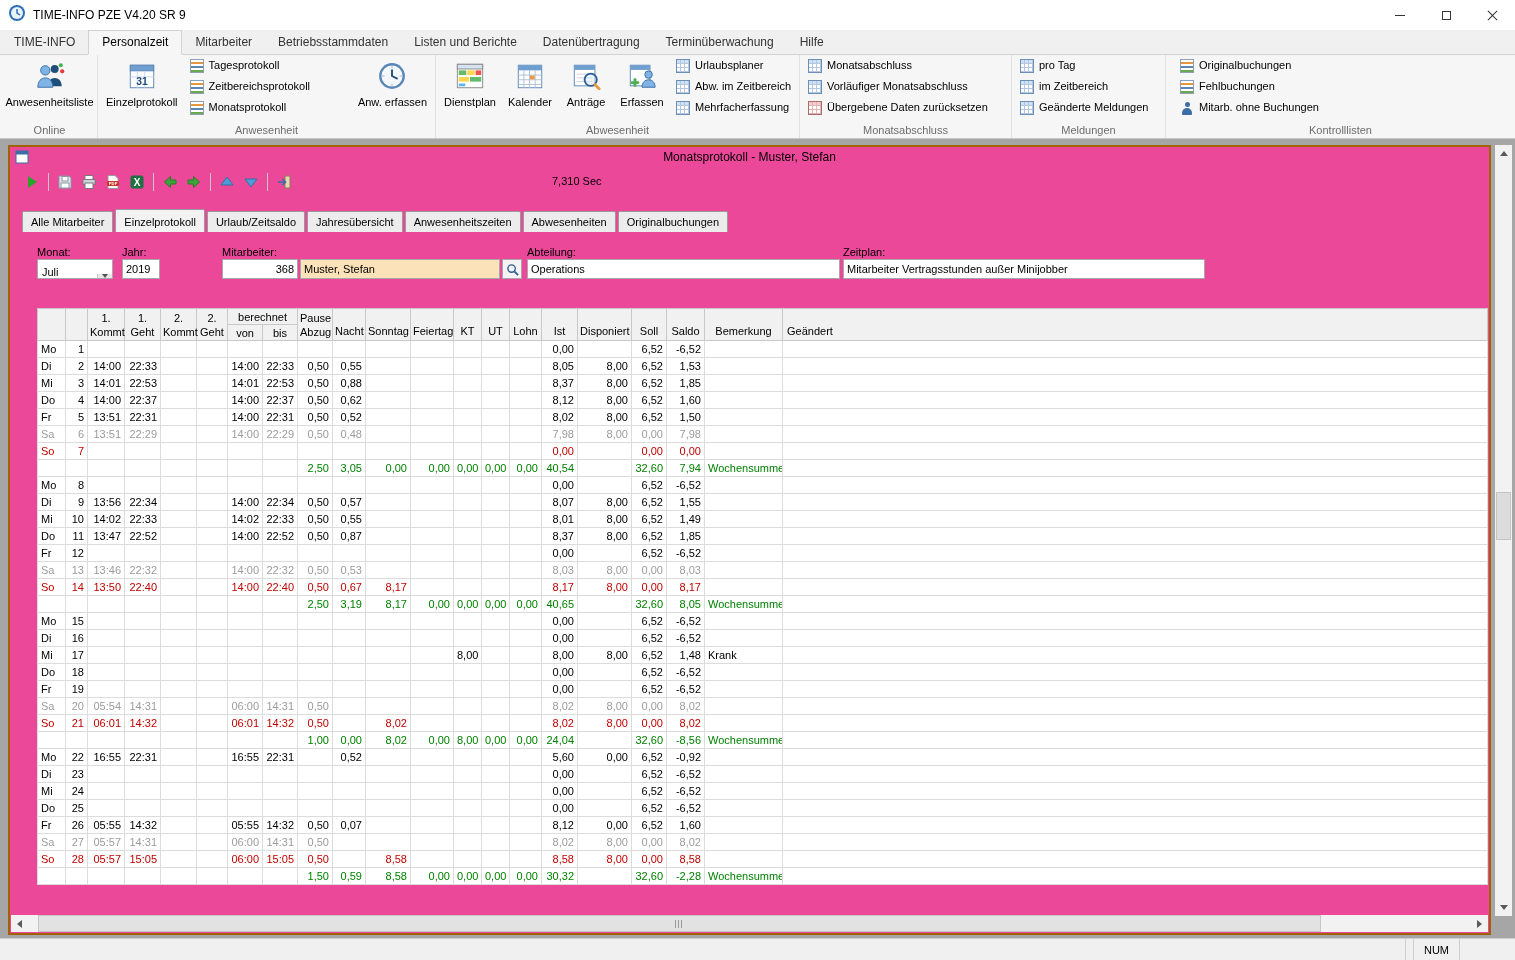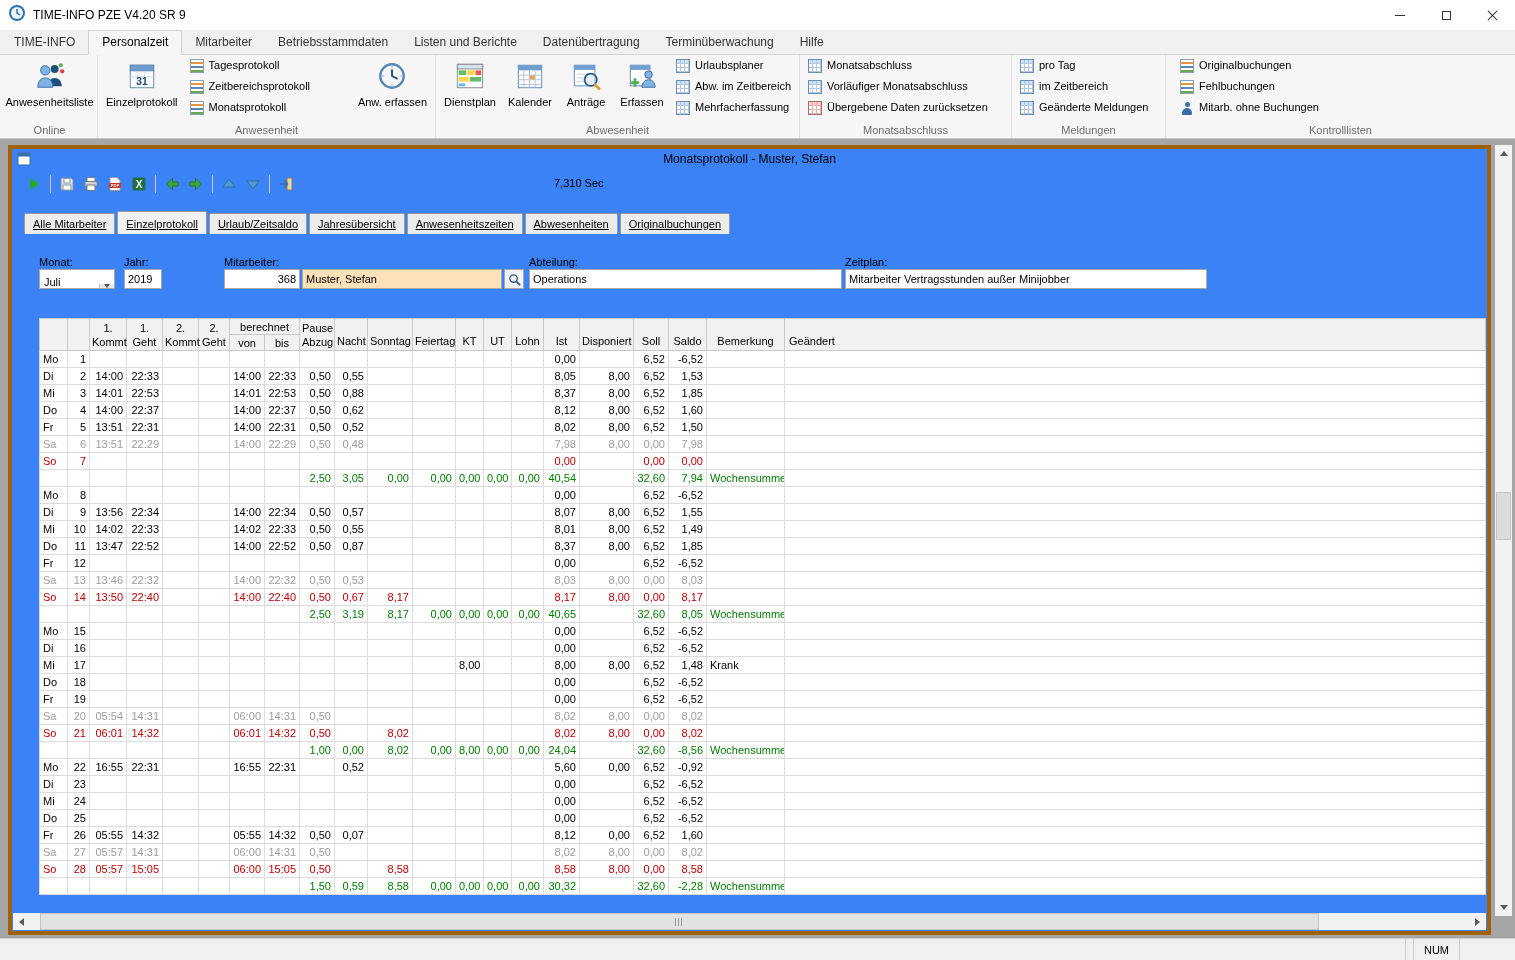--- a/index.html
+++ b/index.html
@@ -52,31 +52,31 @@
   .ic-page { border:1px solid #8ea0b2; background:
       linear-gradient(#fff 0 2px, #e5973f 2px 4px, #fff 4px 6px, #5b87b7 6px 8px, #fff 8px 10px, #6aa84f 10px 12px, #fff 12px); }
   .ic-person { position:relative; }
   .ic-person::before { content:""; position:absolute; left:4.5px; top:0.5px; width:5px; height:5px; border-radius:50%; background:#3a6ea5; }
   .ic-person::after { content:""; position:absolute; left:2px; top:6.5px; width:10px; height:7px; border-radius:5px 5px 1px 1px; background:#3a6ea5; }
   .ic-person-red::before { background:#c23434; }
   .ic-person-red::after { background:#c23434; }
 
   
   .mdi { position:relative; height:799px; background:#a6a6a6; }
-  .child { position:absolute; left:8px; top:6px; width:1483px; bottom:3px; background:#3b82f6; border:4px solid #a16207; display:flex; flex-direction:column; }
+  .child { position:absolute; left:8px; top:6px; width:1483px; bottom:3px; background:#ec4899; border:2px solid #a16207; display:flex; flex-direction:column; }
   .child-titlebar { height:20px; position:relative; flex:0 0 auto; }
   .ct-icon { position:absolute; left:5px; top:3px; }
   .ct-title { text-align:center; font-size:12px; line-height:20px; }
 
   .child-toolbar { height:30px; display:flex; align-items:center; padding-left:10px; position:relative; flex:0 0 auto; }
   .tb-btn { width:24px; height:24px; display:flex; align-items:center; justify-content:center; border:1px solid transparent; border-radius:2px; }
   .tb-sep { width:1px; height:18px; background:#c8c8c8; margin:0 4px; }
   .tb-timer { position:absolute; left:542px; top:8px; font-size:11px; }
 
-  .tabstrip-wrap { margin:12px 0 8px 12px; padding-top:2px; flex:0 0 auto;text-decoration:underline; }
+  .tabstrip-wrap { margin:12px 0 0 12px; padding-top:2px; flex:0 0 auto; }
   .tabstrip { display:flex; align-items:flex-end; }
   .tab { background:#ececec; border:1px solid #9a9a9a; border-bottom:none; border-radius:2px 2px 0 0; padding:4px 8px 4px; font-size:11px; margin-right:2px; white-space:nowrap; }
   .tab.active { background:#f2f2f2; position:relative; top:0; padding-top:6px; margin-top:-2px; }
 
   .form-area { height:48px; position:relative; margin-top:14px; flex:0 0 auto; font-size:11px; }
   .f-label { position:absolute; top:0; }
   .f-field, .f-input { position:absolute; top:13px; height:20px; border:1px solid #a8a8a8; background:#fff; font-size:11px; font-family:inherit; padding:0 3px; }
   .combo { display:flex; align-items:flex-end; padding:0; }
   .combo-text { flex:1; padding:3px 0 0 4px; }
   .combo-btn { width:15px; background:#e9e9e9; border-left:1px solid #c5c5c5; display:flex; align-items:center; justify-content:center; }

